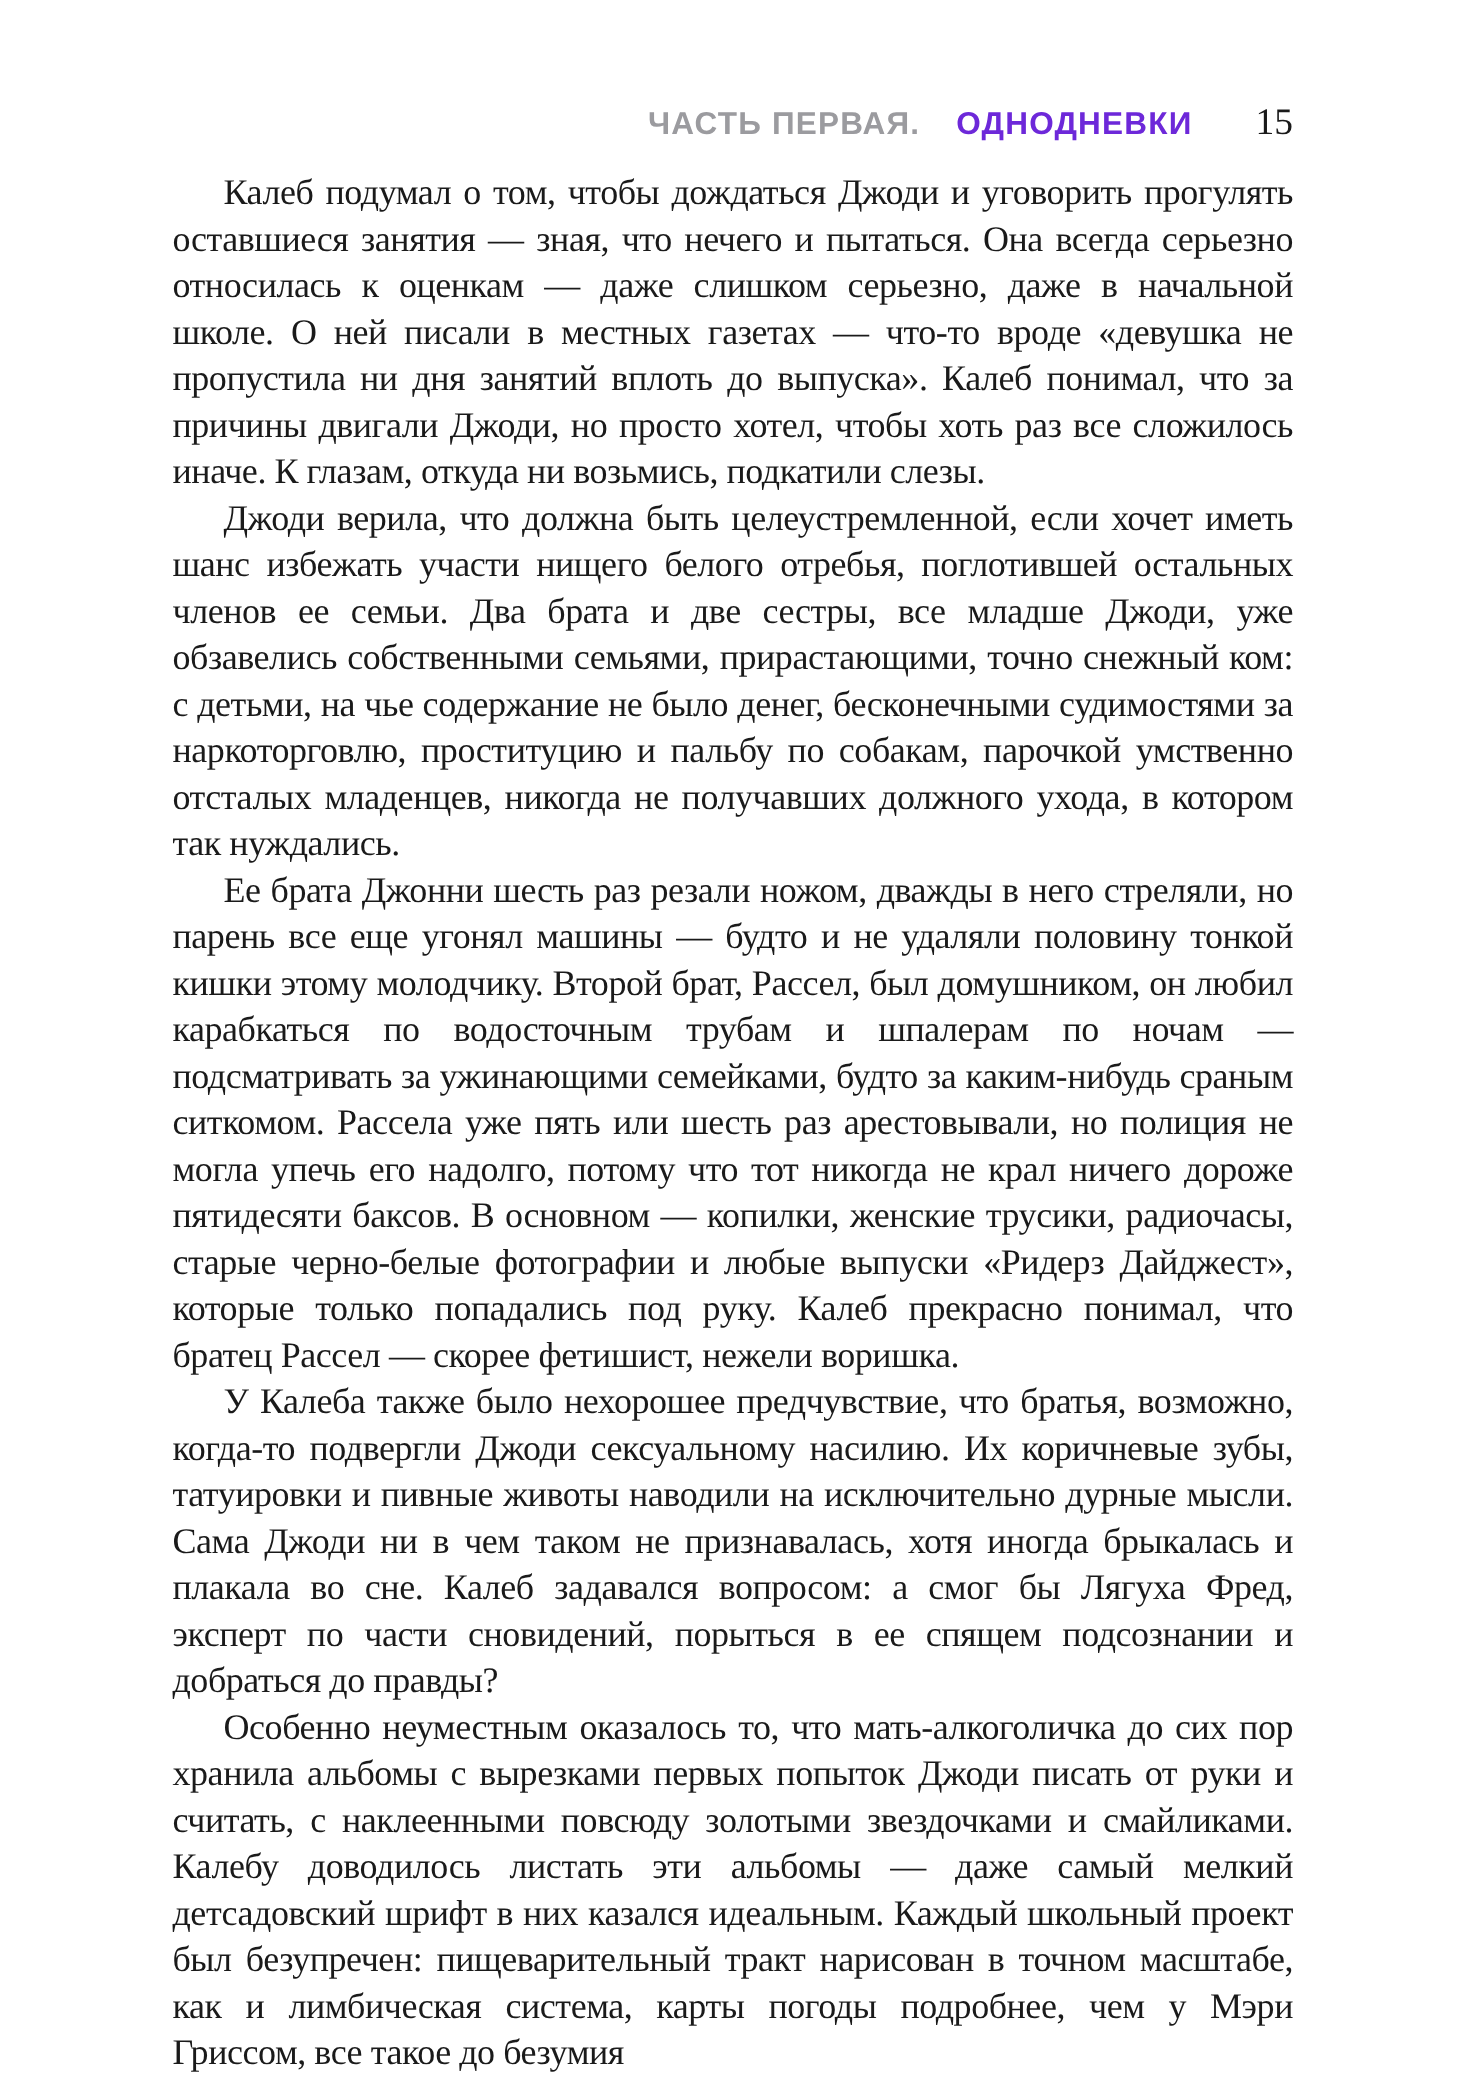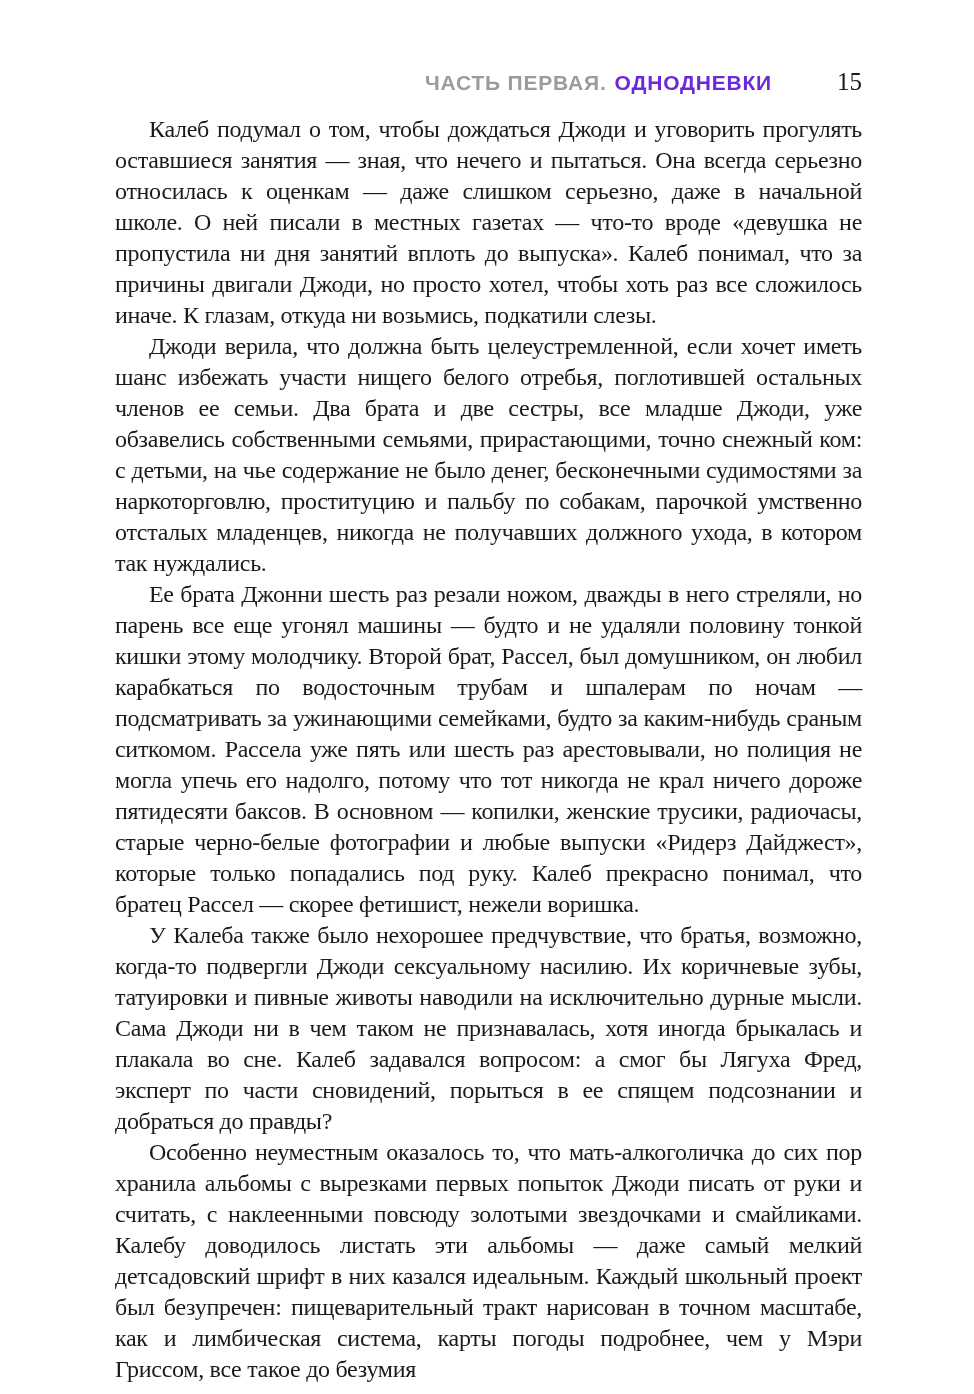--- a/index.html
+++ b/index.html
@@ -21,35 +21,36 @@
     left: 115px;
     width: 747px;
     display: flex;
     justify-content: flex-end;
     align-items: baseline;
     font-family: "Liberation Sans", sans-serif;
     font-weight: bold;
     font-size: 21px;
     letter-spacing: 0.8px;
     white-space: nowrap;
+    gap: 16px;
   }
   .running-head .part-title {
     color: #9b9b9f;
   }
   .running-head .chapter-title {
     color: #6d28d9;
     margin-left: 8px;
   }
   .running-head .page-number {
     font-family: "Liberation Serif", serif;
     font-weight: normal;
     letter-spacing: 0;
     font-size: 25px;
     color: #1a1a1a;
-    margin-left: 65px;
+    margin-left: 26px;
   }
   .text-block {
     position: absolute;
     top: 114px;
     left: 115px;
     width: 747px;
     font-size: 24px;
     line-height: 31px;
     letter-spacing: -0.3px;
     color: #1a1a1a;

